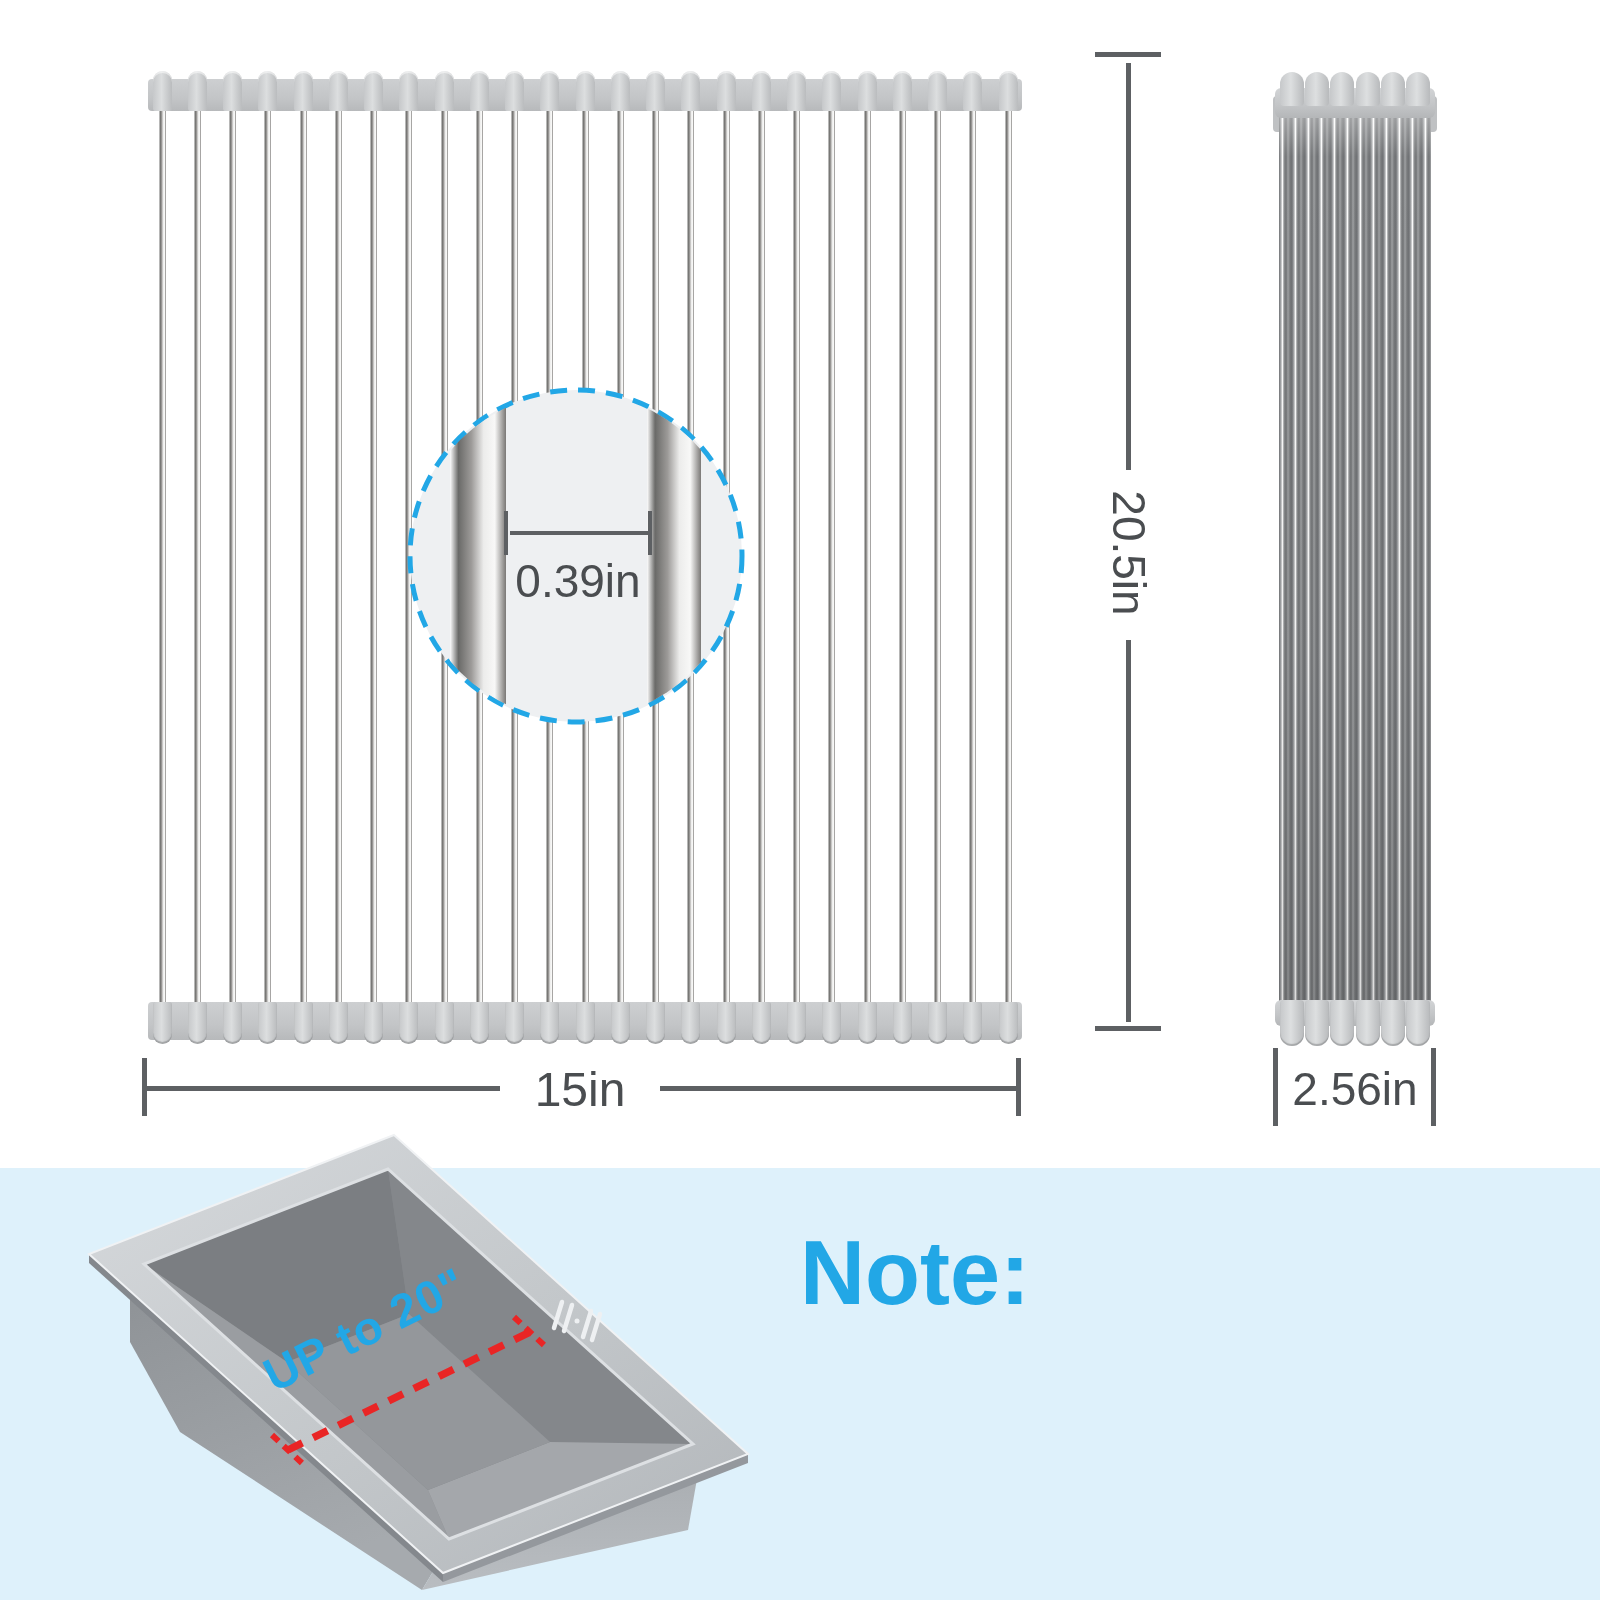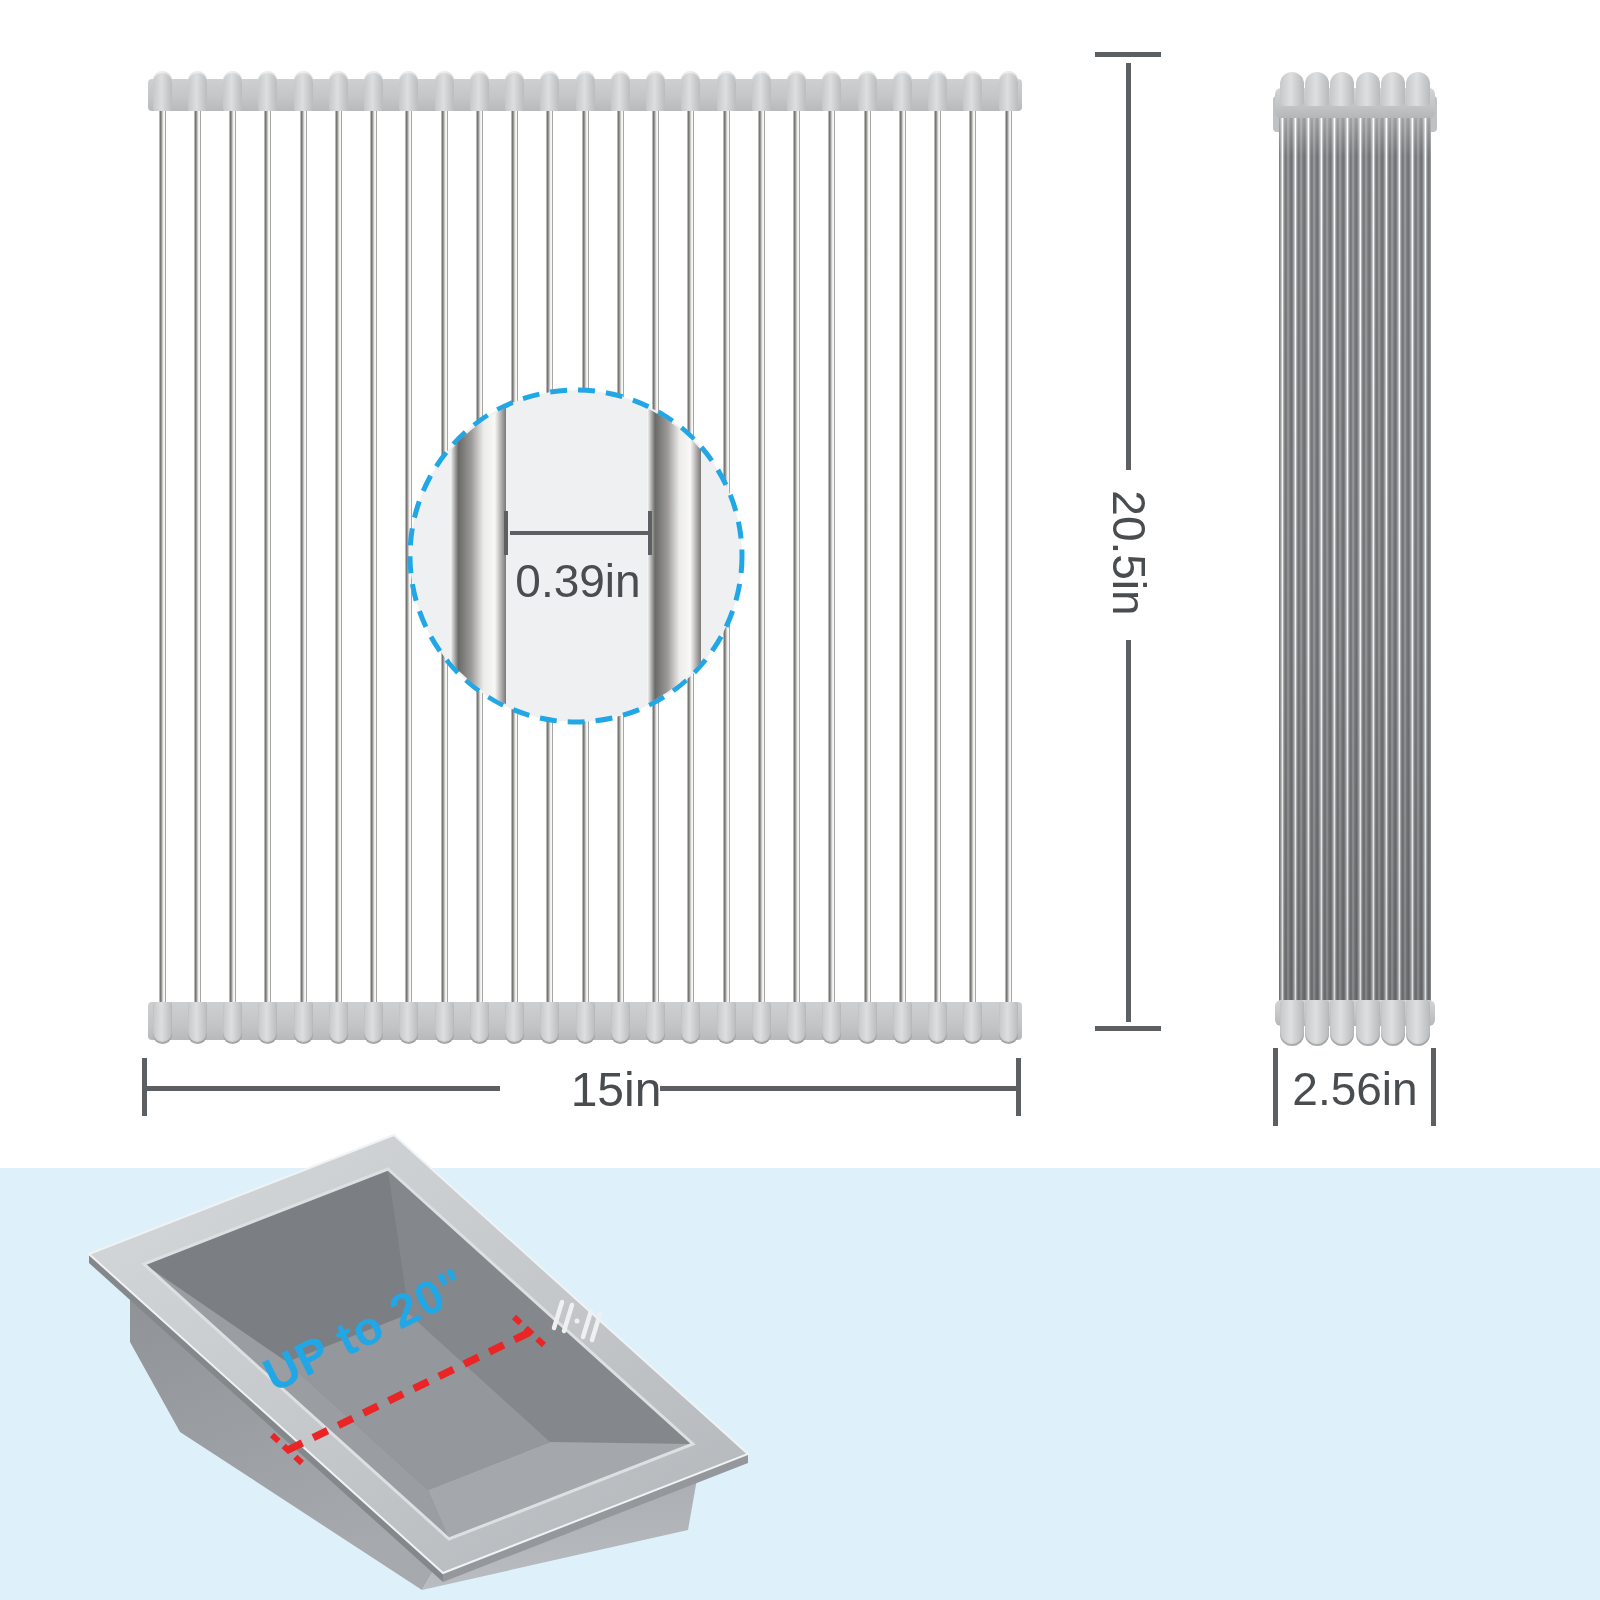--- a/index.html
+++ b/index.html
@@ -171,21 +171,21 @@
   <div class="dline" style="left:1126px;top:63px;width:5px;height:407px;"></div>
   <div class="dline" style="left:1126px;top:640px;width:5px;height:382px;"></div>
   <div class="dline" style="left:1095px;top:52px;width:66px;height:5px;"></div>
   <div class="dline" style="left:1095px;top:1026px;width:66px;height:5px;"></div>
   <div class="dlabel vert" style="left:1129px;top:553px;">20.5in</div>
 
   <div class="dline" style="left:145px;top:1086px;width:355px;height:5px;"></div>
   <div class="dline" style="left:660px;top:1086px;width:358px;height:5px;"></div>
   <div class="dline" style="left:142px;top:1058px;width:5px;height:58px;"></div>
   <div class="dline" style="left:1016px;top:1058px;width:5px;height:58px;"></div>
-  <div class="dlabel" style="left:580px;top:1089px;font-size:48px;margin-left:36px;">15in</div>
+  <div class="dlabel" style="left:580px;top:1089px;font-size:48px;">15in</div>
 
   <div id="side-rack">
     <div class="stab" style="left:-4px;"></div>
     <div class="stab" style="right:-4px;"></div>
     <div id="side-column"></div>
     <div class="scap-bar top"></div>
     <div class="scap-bar bottom"></div>
     <div>
         <div class="sbump sbump-top" style="left: 3px;"></div>
         <div class="sbump sbump-bottom" style="left: 3px;"></div>
@@ -251,14 +251,15 @@
 
     <g stroke="#eef0f2" stroke-width="4.5" stroke-linecap="round">
       <line x1="514" y1="196" x2="522" y2="170"></line>
       <line x1="524" y1="199" x2="532" y2="173"></line>
       <circle cx="537" cy="189" r="2.5" fill="#eef0f2" stroke="none"></circle>
       <line x1="543" y1="205" x2="551" y2="179"></line>
       <line x1="552" y1="208" x2="560" y2="182"></line>
     </g>
   </svg>
 
+  <div id="note-title">Note:</div>
 
 </div>
 
 </body></html>

